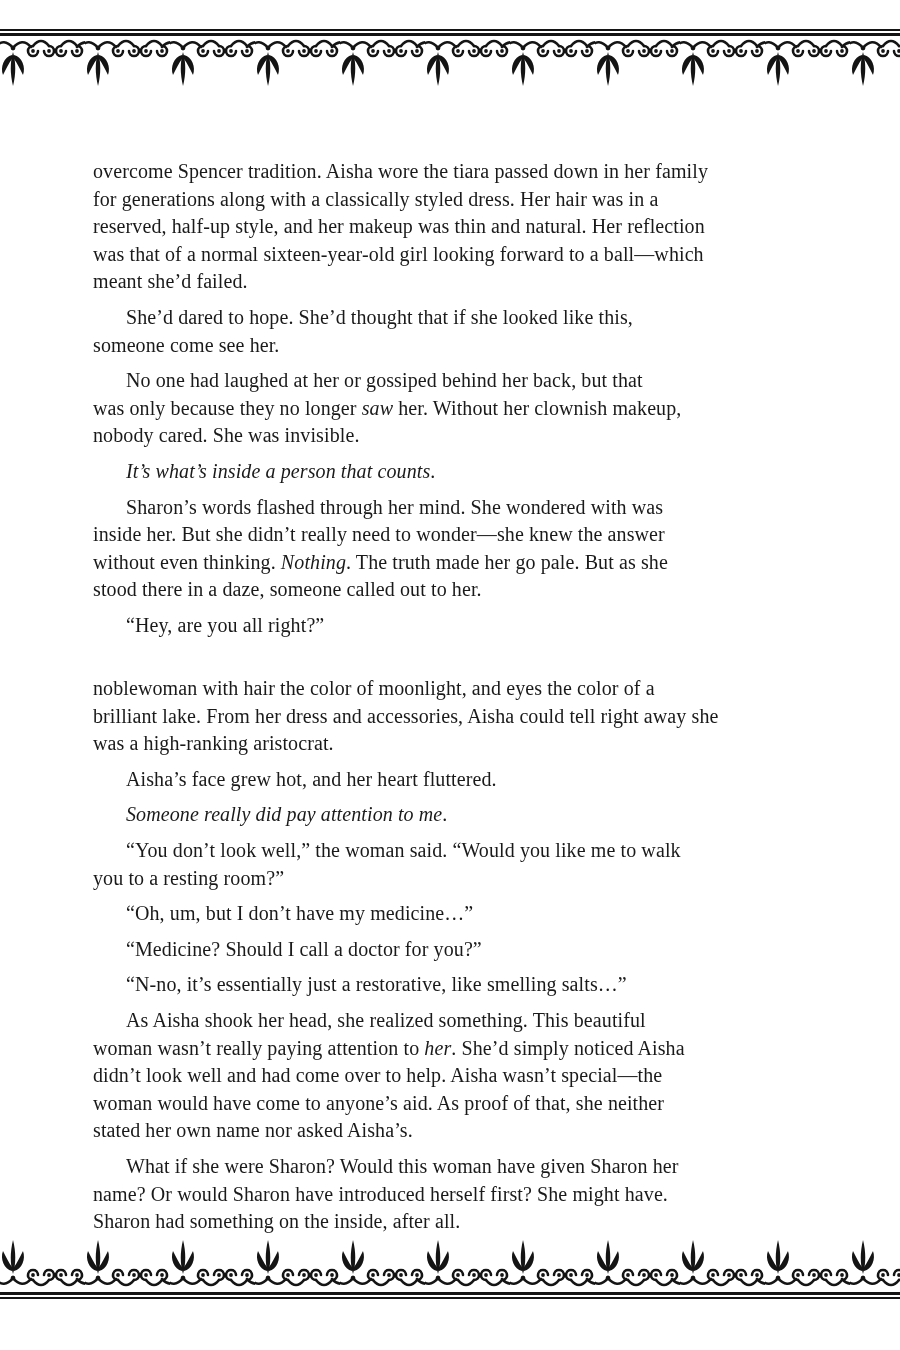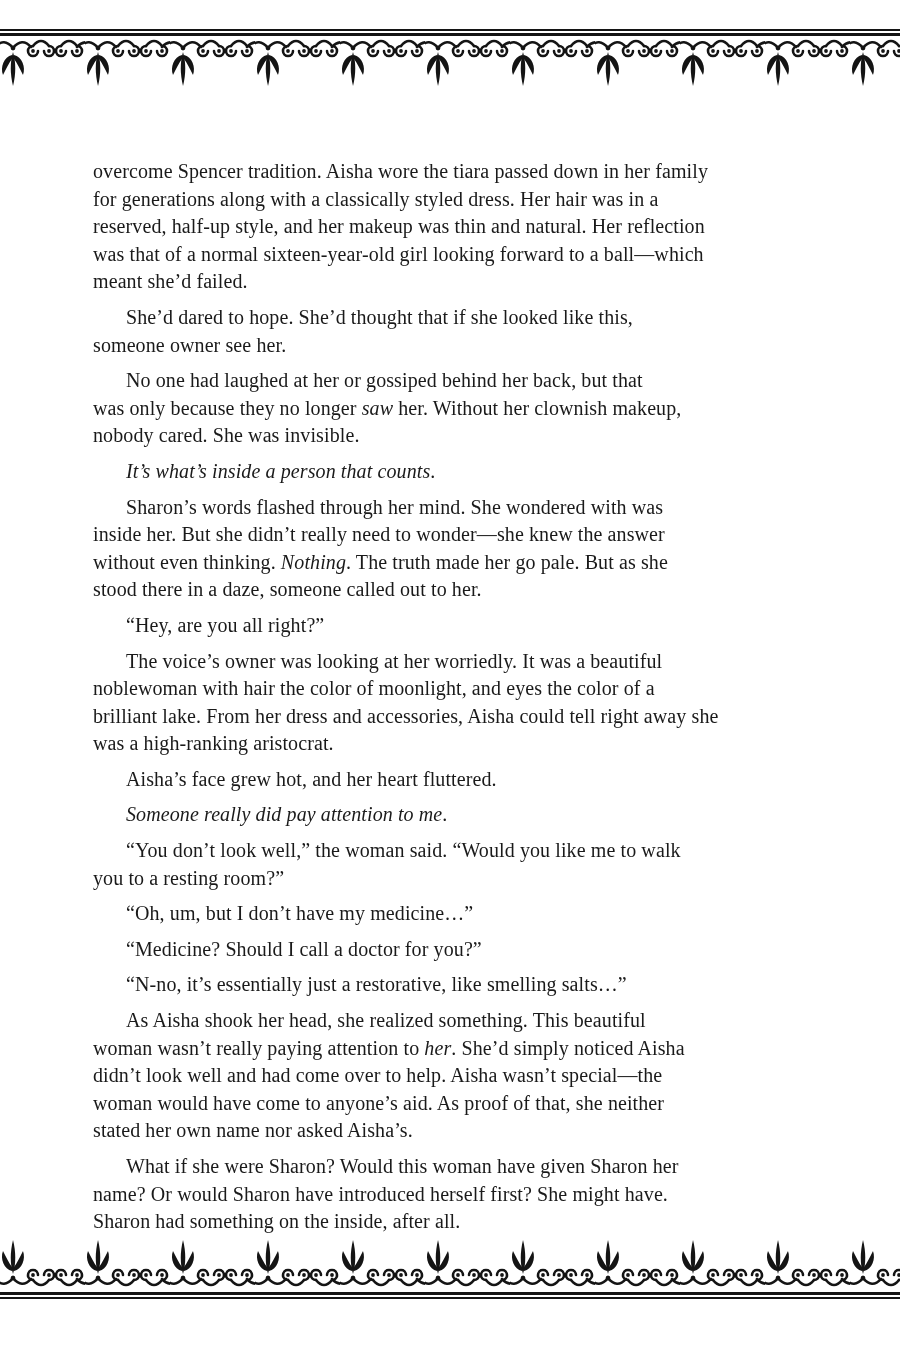--- a/index.html
+++ b/index.html
@@ -70,26 +70,26 @@
             <path d="M14,19 C22,21 26,31 23,39 C20,33 17,27 14,23 Z"></path>
           </g>
         </pattern>
       </defs>
       <rect x="0" y="0" width="900" height="52" fill="url(#orn)"></rect>
     </svg>
   </div>
 
   <main class="text-block" id="text-block">
       <p class="para"><span>overcome Spencer tradition. Aisha wore the tiara passed down in her family</span><br><span>for generations along with a classically styled dress. Her hair was in a</span><br><span>reserved, half-up style, and her makeup was thin and natural. Her reflection</span><br><span>was that of a normal sixteen-year-old girl looking forward to a ball—which</span><br><span>meant she’d failed.</span></p>
-      <p class="para indent"><span>She’d dared to hope. She’d thought that if she looked like this,</span><br><span>someone owner see her.</span></p>
+      <p class="para indent"><span>She’d dared to hope. She’d thought that if she looked like this,</span><br><span>someone come see her.</span></p>
       <p class="para indent"><span>No one had laughed at her or gossiped behind her back, but that</span><br><span>was only because they no longer </span><em>saw</em><span> her. Without her clownish makeup,</span><br><span>nobody cared. She was invisible.</span></p>
       <p class="para indent"><em>It’s what’s inside a person that counts</em><span>.</span></p>
       <p class="para indent"><span>Sharon’s words flashed through her mind. She wondered with was</span><br><span>inside her. But she didn’t really need to wonder—she knew the answer</span><br><span>without even thinking. </span><em>Nothing</em><span>. The truth made her go pale. But as she</span><br><span>stood there in a daze, someone called out to her.</span></p>
       <p class="para indent"><span>“Hey, are you all right?”</span></p>
-      <p class="para indent"><span>The voice’s owner was looking at her worriedly. It was a beautiful</span><br><span>noblewoman with hair the color of moonlight, and eyes the color of a</span><br><span>brilliant lake. From her dress and accessories, Aisha could tell right away she</span><br><span>was a high-ranking aristocrat.</span></p>
+      <p class="para indent"><br><span>noblewoman with hair the color of moonlight, and eyes the color of a</span><br><span>brilliant lake. From her dress and accessories, Aisha could tell right away she</span><br><span>was a high-ranking aristocrat.</span></p>
       <p class="para indent"><span>Aisha’s face grew hot, and her heart fluttered.</span></p>
       <p class="para indent"><em>Someone really did pay attention to me</em><span>.</span></p>
       <p class="para indent"><span>“You don’t look well,” the woman said. “Would you like me to walk</span><br><span>you to a resting room?”</span></p>
       <p class="para indent"><span>“Oh, um, but I don’t have my medicine…”</span></p>
       <p class="para indent"><span>“Medicine? Should I call a doctor for you?”</span></p>
       <p class="para indent"><span>“N-no, it’s essentially just a restorative, like smelling salts…”</span></p>
       <p class="para indent"><span>As Aisha shook her head, she realized something. This beautiful</span><br><span>woman wasn’t really paying attention to </span><em>her</em><span>. She’d simply noticed Aisha</span><br><span>didn’t look well and had come over to help. Aisha wasn’t special—the</span><br><span>woman would have come to anyone’s aid. As proof of that, she neither</span><br><span>stated her own name nor asked Aisha’s.</span></p>
       <p class="para indent"><span>What if she were Sharon? Would this woman have given Sharon her</span><br><span>name? Or would Sharon have introduced herself first? She might have.</span><br><span>Sharon had something on the inside, after all.</span></p>
     </main>
 

